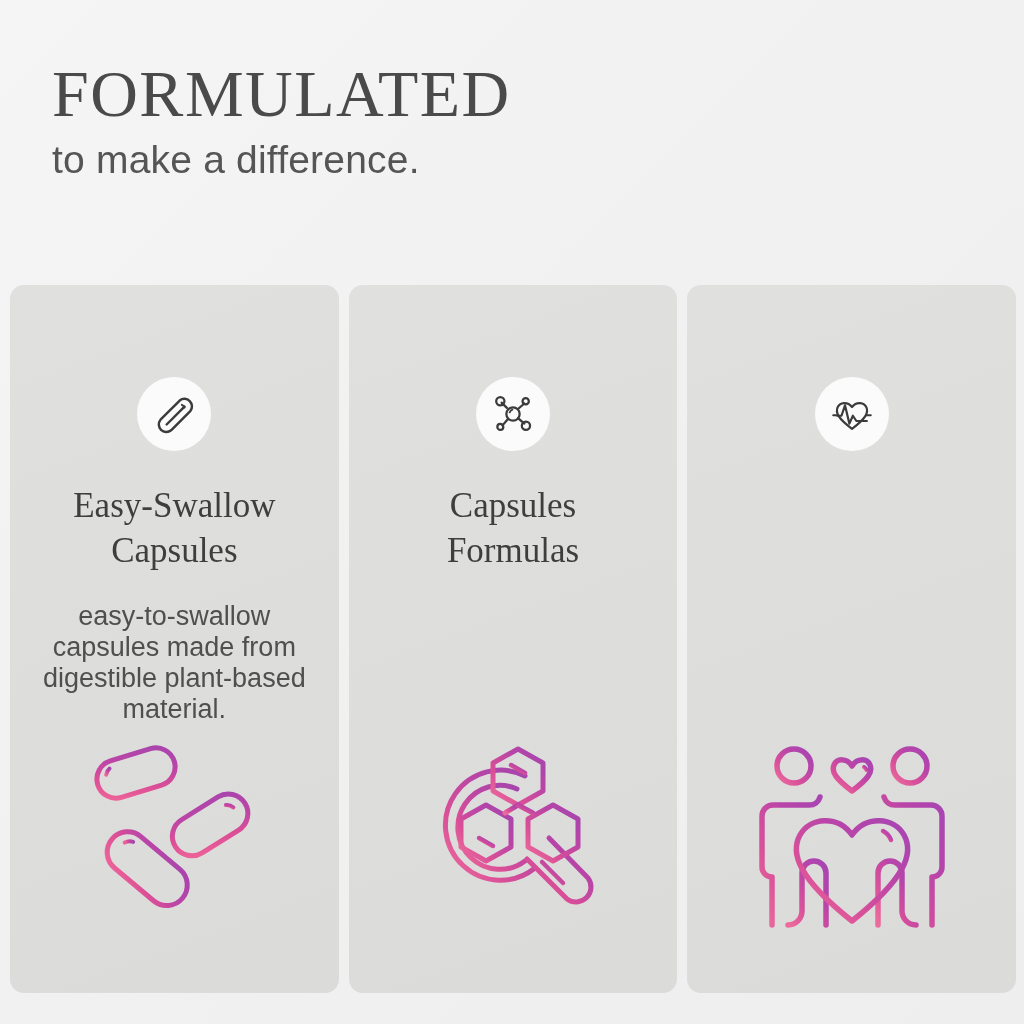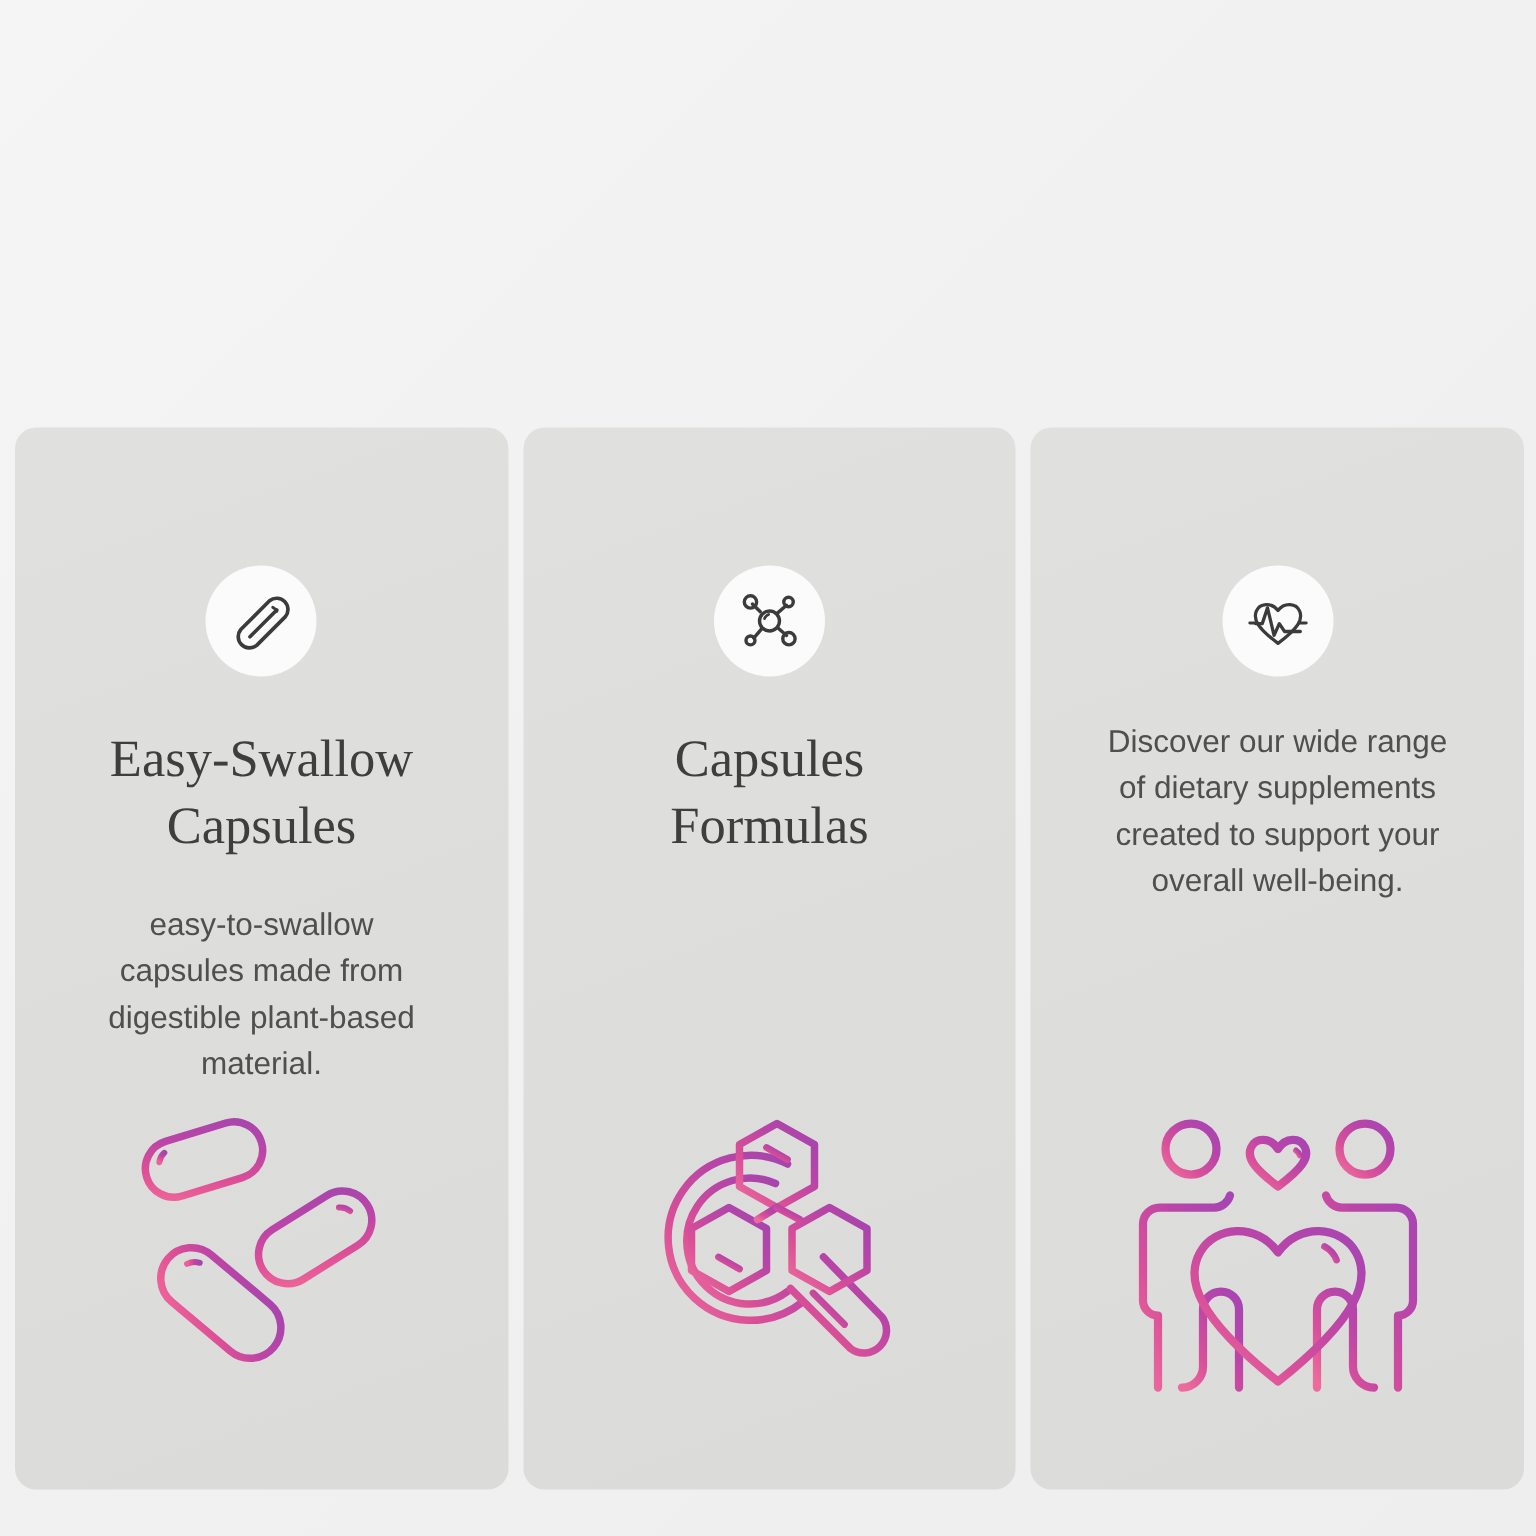--- a/index.html
+++ b/index.html
@@ -96,21 +96,21 @@
     font-weight: 400;
     text-align: center;
     margin-top: 32px;
     padding: 0 14px;
     white-space: pre-line;
   }
 
   
   .card-body {
     font-family: "Liberation Sans", sans-serif;
-    font-size: 21px;
+    font-size: 27px;
     line-height: 31px;
     color: #4f4f4f;
     text-align: center;
     margin-top: 28px;
     padding: 0 8px;
     white-space: pre-line;
   }
 
   
   .illus {
@@ -126,20 +126,24 @@
   }
   .illus svg { display: block; width: 200px; height: 200px; }
 
   .card-3 .card-body { padding: 0 2px; }
 </style>
 </head>
 <body>
 
 <div class="page">
 
+  <div class="header">
+    <div class="headline">FORMULATED</div>
+    <div class="subhead">to make a difference.</div>
+  </div>
 
   <div class="cards">
 
     <div class="card card-1">
 
       <div class="badge">
         <svg viewBox="0 0 48 48" width="42" height="42">
           <g fill="none" stroke="#3b3b3b" stroke-width="2.8" stroke-linecap="round" stroke-linejoin="round">
             <path d="M30.5 8.6 A8.6 8.6 0 0 1 42.6 20.7 L20.7 42.6 A8.6 8.6 0 0 1 8.6 30.5 Z"></path>
             <line x1="15.6" y1="36.0" x2="36.0" y2="15.6"></line>
@@ -256,24 +260,20 @@
           <g fill="none" stroke="#3b3b3b" stroke-width="2.5" stroke-linecap="round" stroke-linejoin="round">
             <path d="M24 41 C8 29 5 22.5 7.5 16.5 C10 10.5 19 9.5 24 16 C29 9.5 38 10.5 40.5 16.5 C43 22.5 40 29 24 41 Z"></path>
             <path d="M2.5 25.5 h3.5" stroke-width="2.2"></path>
             <path d="M40 25.5 h5.5" stroke-width="2.2"></path>
             <path d="M7 26 h5 l4 -12 l5 21 l4 -9 l4 6 h12"></path>
           </g>
         </svg>
       </div>
 
 
-      <div class="card-body">Discover our wide range
-of dietary supplements
-created to support your
-overall well-being.</div>
 
       <div class="illus">
         <svg viewBox="0 0 200 200">
           <defs>
             <linearGradient id="gradPpl" x1="0.95" y1="0.02" x2="0.05" y2="0.98">
               <stop offset="0%" stop-color="#a845b2"></stop>
               <stop offset="35%" stop-color="#ba45a8"></stop>
               <stop offset="70%" stop-color="#d9509a"></stop>
               <stop offset="100%" stop-color="#ec6b9c"></stop>
             </linearGradient>

